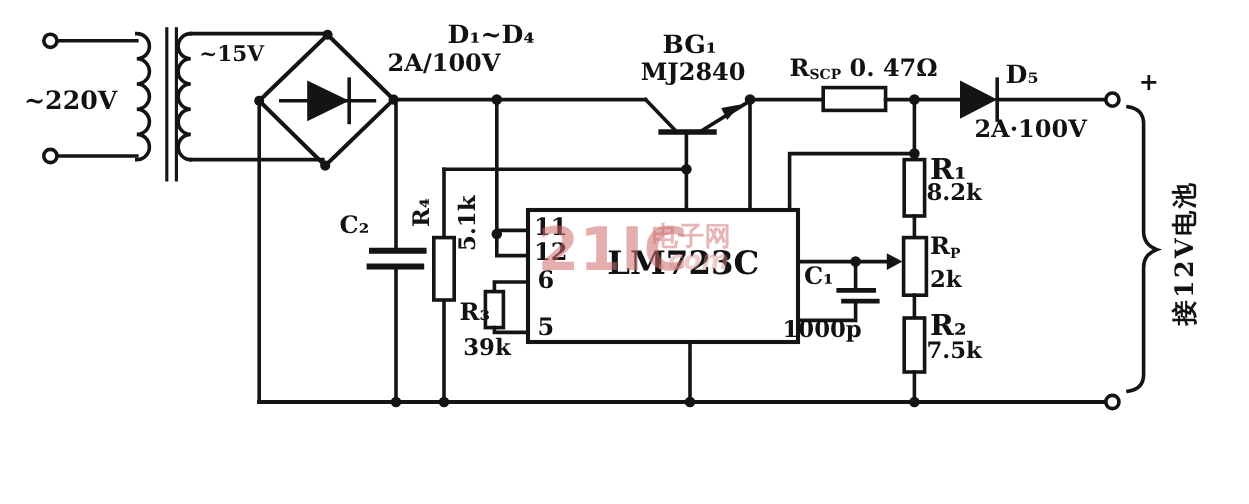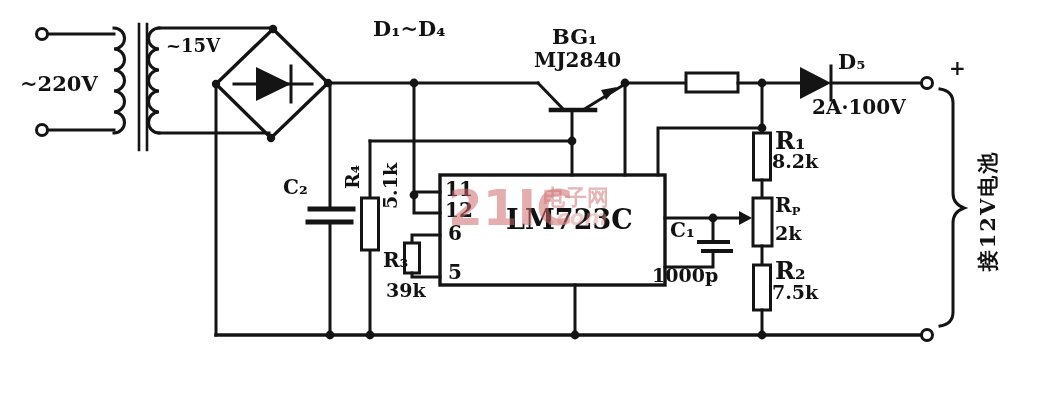--- a/index.html
+++ b/index.html
@@ -138,24 +138,29 @@
     </g>
 
     <path d="M940,89 Q953,91 953,103 V193 Q953,204 964,208 Q953,212 953,223 V312 Q953,324 940,326"></path>
   </svg>
 
   <div class="lbl" style="left:20px;top:73px;font-size:21px;">~220V</div>
 
   <div class="lbl" style="left:166px;top:37px;font-size:18px;">~15V</div>
 
   <div class="lbl" style="left:329px;top:18px;font-size:21px;margin-left:44px;">D₁~D₄</div>
+  <div class="lbl" style="left:323px;top:42px;font-size:20px;">2A/100V</div>
 
   <div class="lbl" style="left:552px;top:26px;font-size:21px;">BG₁</div>
   <div class="lbl" style="left:534px;top:50px;font-size:20px;">MJ2840</div>
 
+  <div class="lbl" style="left:658px;top:46px;font-size:20px;">
+    <span>R</span><span class="sub">SCP</span>
+    <span>0. 47Ω</span>
+  </div>
 
   <div class="lbl" style="left:838px;top:51px;font-size:21px;">D₅</div>
   <div class="lbl" style="left:812px;top:97px;font-size:20px;">2A·100V</div>
 
   <div class="lbl" style="left:949px;top:58px;font-size:20px;">+</div>
 
   <div class="lbl" style="left:283px;top:177px;font-size:20px;">C₂</div>
 
   <div class="lbl vlabel" style="left:352px;top:177px;font-size:19px;">R₄</div>
   <div class="lbl vlabel" style="left:390px;top:186px;font-size:19px;">5.1k</div>

